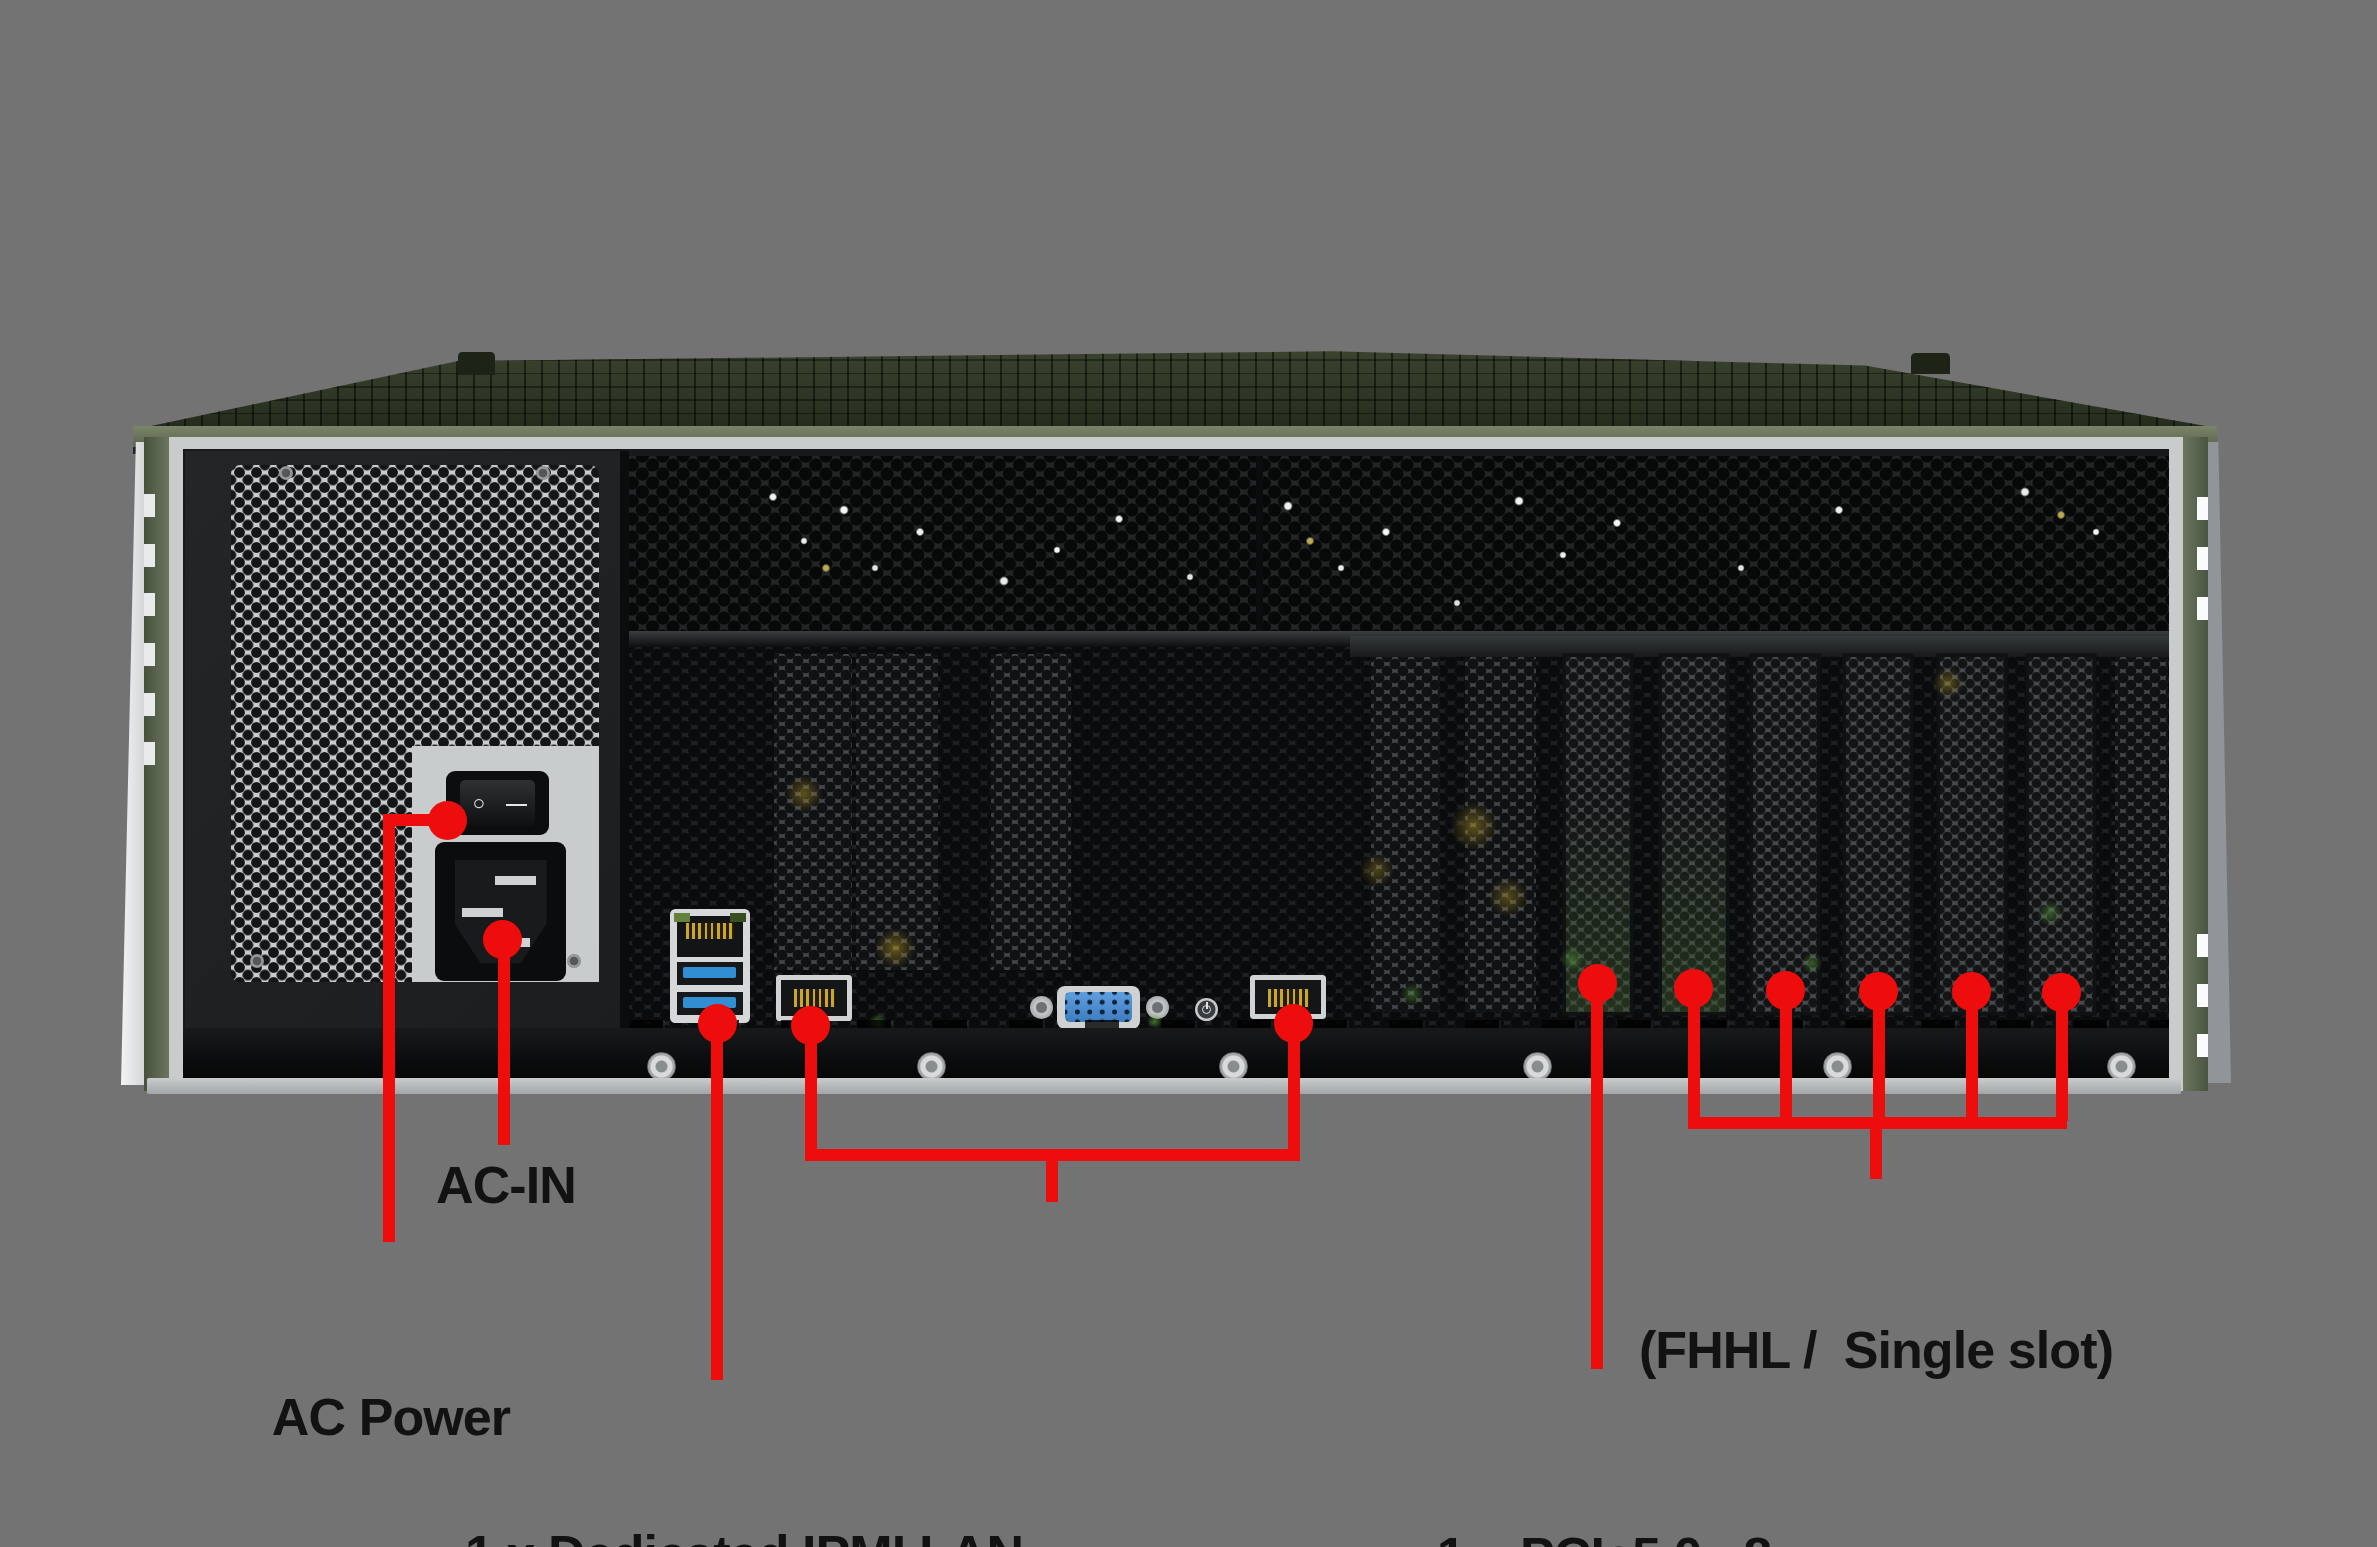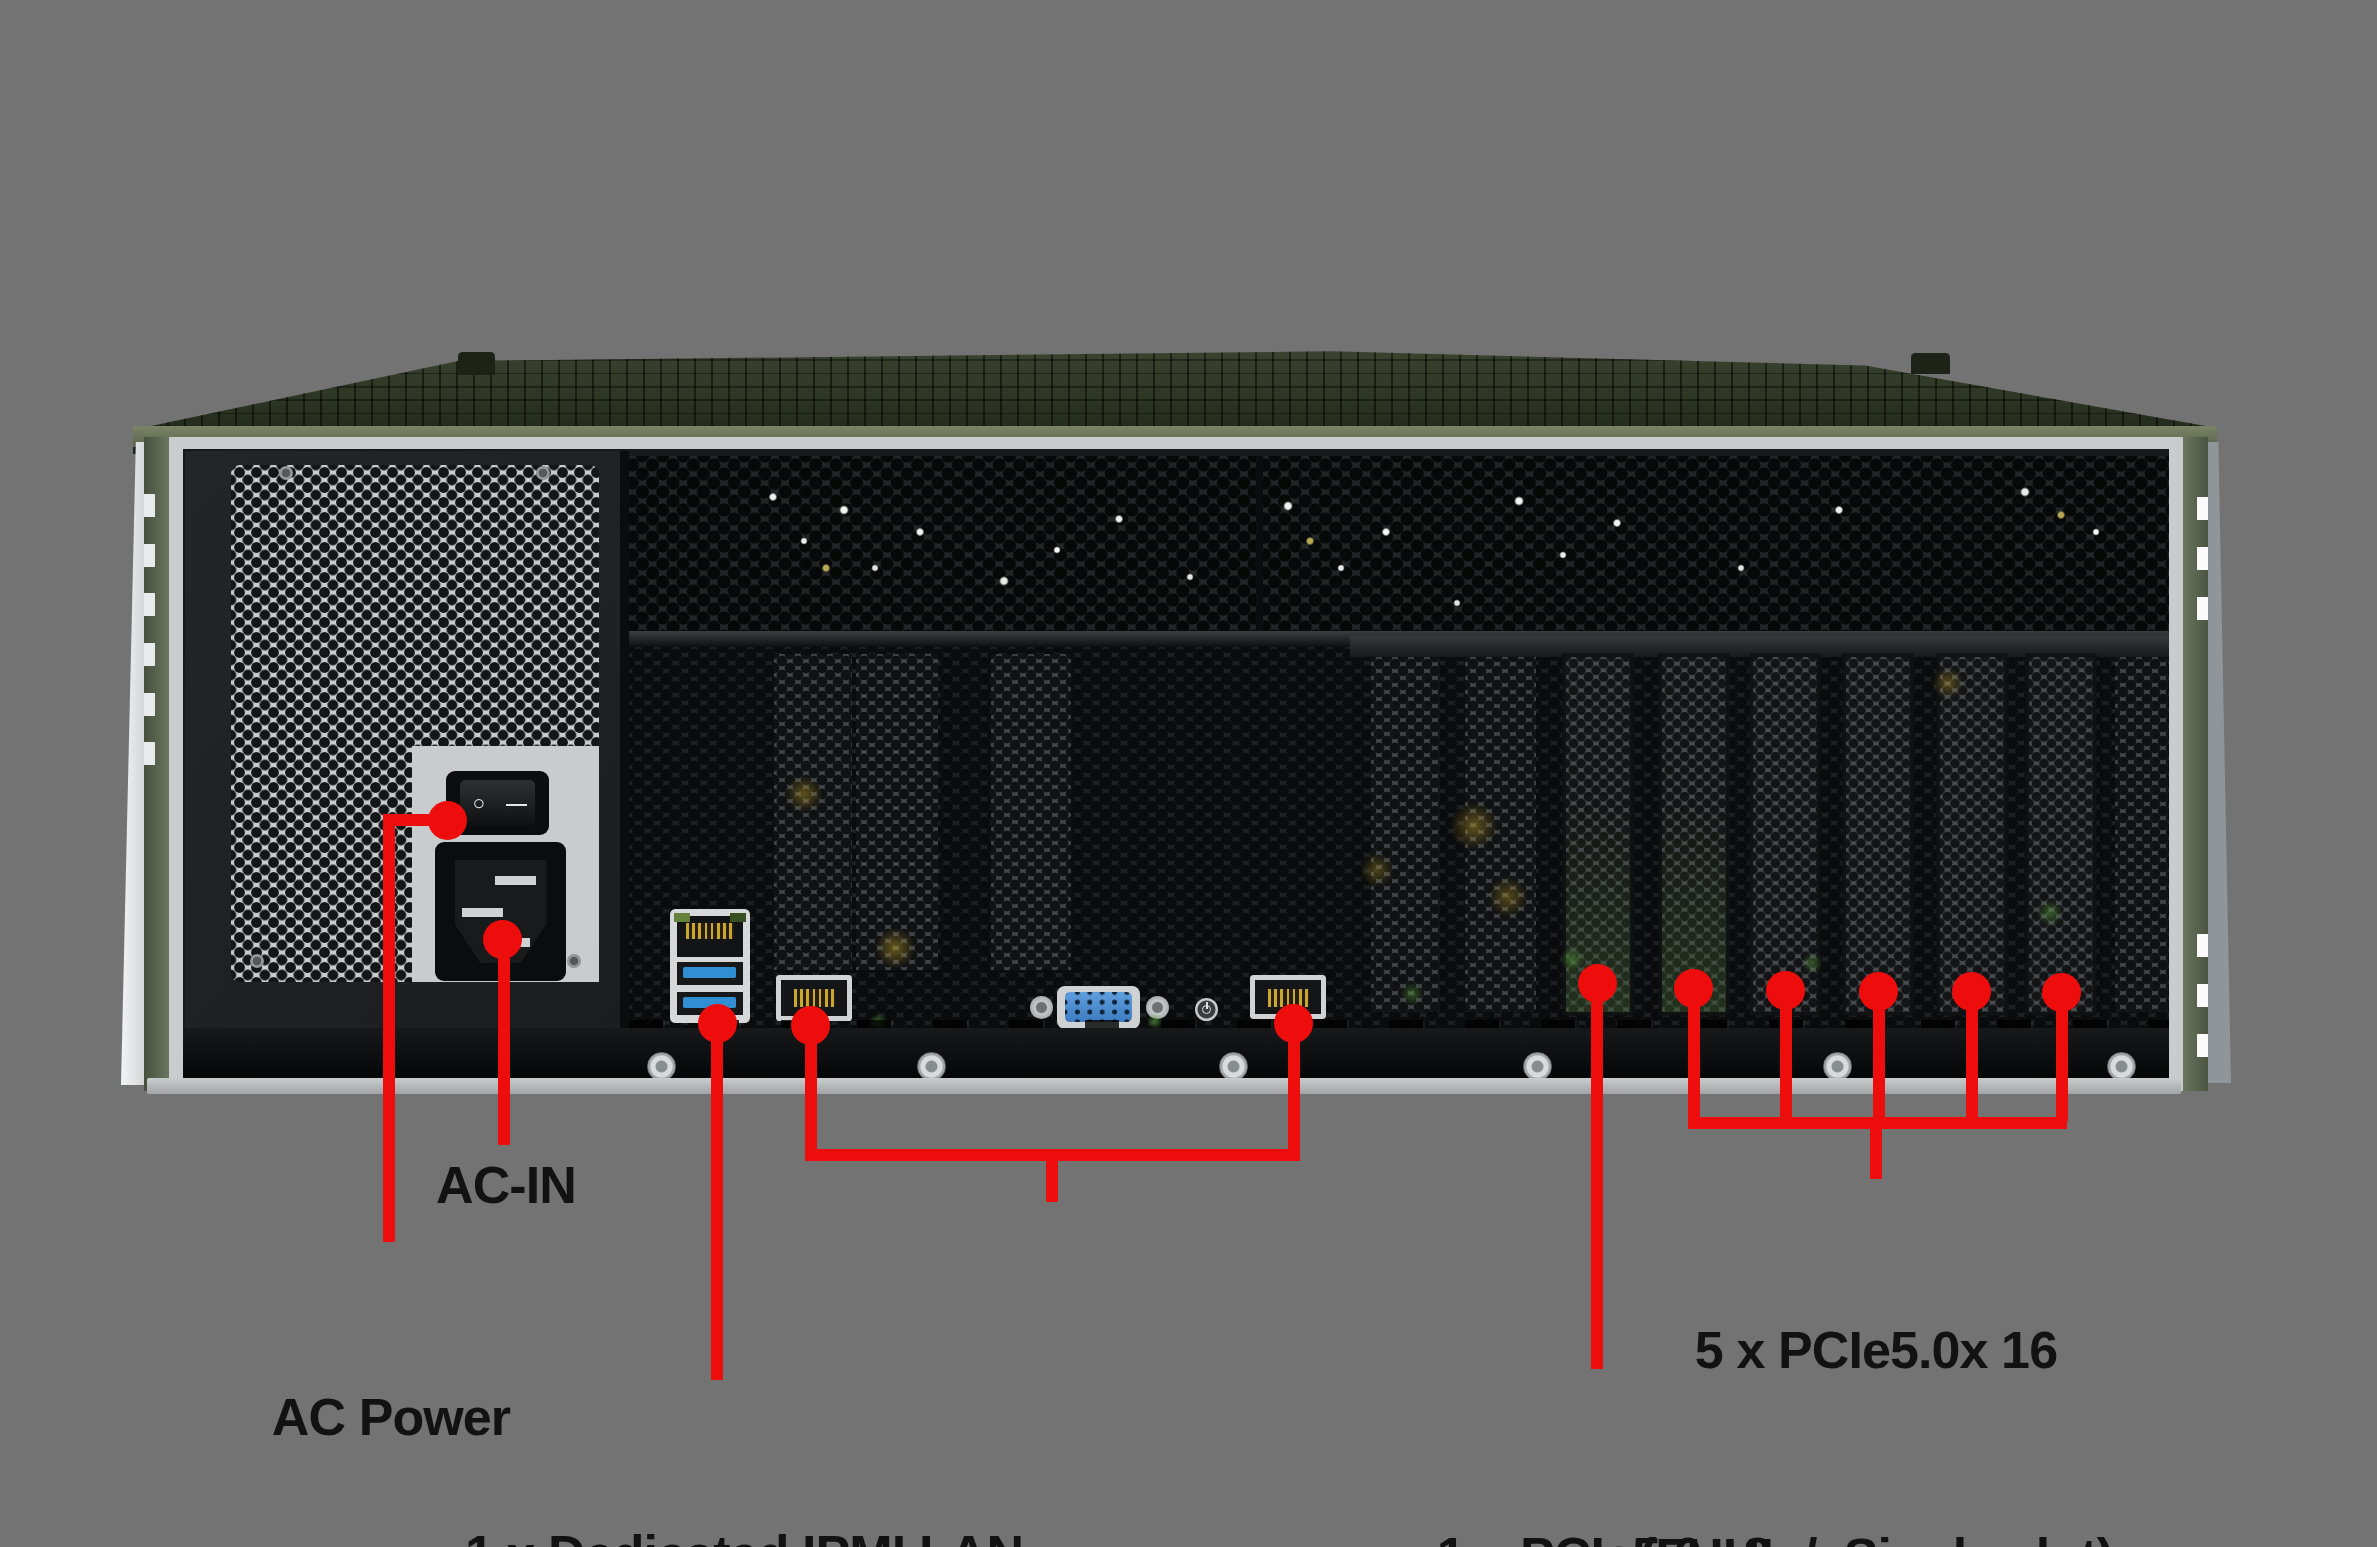--- a/index.html
+++ b/index.html
@@ -318,21 +318,20 @@
     
   </div>
 
   <div class="lbl" style="left:744px;top:1382px;">
     <span>1 x Dedicated IPMI LAN</span>
     
   </div>
 
 
   <div class="lbl" style="left:1876px;top:1178px;">
-    <span>5 x PCIe5.0x 16</span>
     <span>(FHHL /  Single slot)</span>
   </div>
 
   <div class="lbl" style="left:1604px;top:1384px;">
     <span>1 x PCIe5.0x 8</span>
     
   </div>
 
 </div>
 

